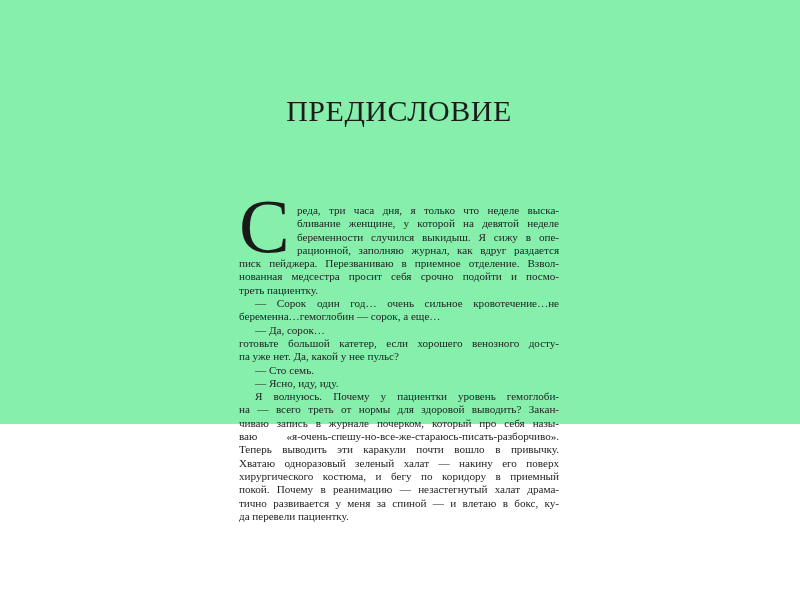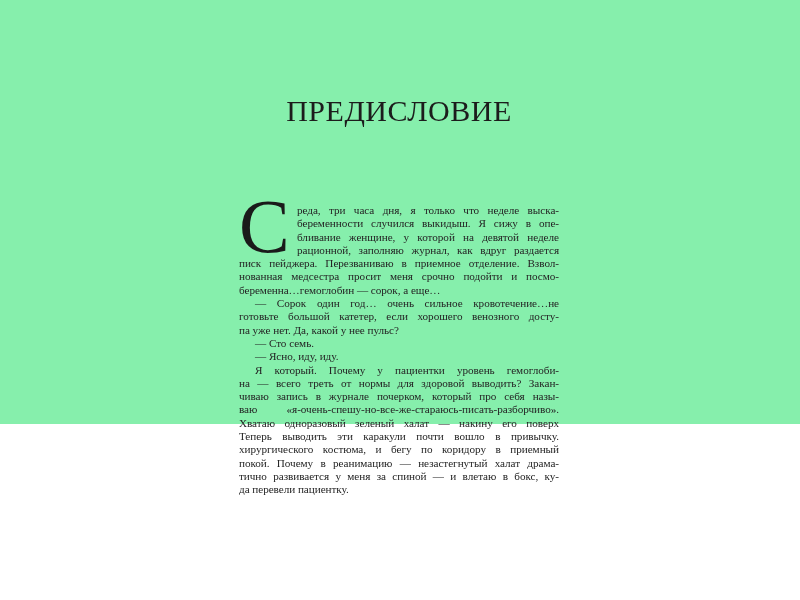--- a/index.html
+++ b/index.html
@@ -66,36 +66,38 @@
 </head>
 <body>
 
 <div class="page">
   <h1 class="chapter-title">ПРЕДИСЛОВИЕ</h1>
 
   <div class="text-column">
     <span class="dropcap">С</span>
     <div id="paragraphs">
         <div class="line">реда, три часа дня, я только что неделе выска-</div>
+        <div class="line">бливание женщине, у которой на девятой неделе</div>
         <div class="line">беременности случился выкидыш. Я сижу в опе-</div>
-        <div class="line">бливание женщине, у которой на девятой неделе</div>
         <div class="line">рационной, заполняю журнал, как вдруг раздается</div>
         <div class="line">писк пейджера. Перезваниваю в приемное отделение. Взвол-</div>
-        <div class="line">нованная медсестра просит меня срочно подойти и посмо-</div>
+        <div class="line">нованная медсестра просит себя срочно подойти и посмо-</div>
+        <div class="line last">треть пациентку.</div>
+        <div class="line indent">— Сорок один год… очень сильное кровотечение…не</div>
         <div class="line last">беременна…гемоглобин — сорок, а еще…</div>
-        <div class="line indent">— Сорок один год… очень сильное кровотечение…не</div>
+        <div class="line last indent">— Да, сорок…</div>
         <div class="line">готовьте большой катетер, если хорошего венозного досту-</div>
         <div class="line last">па уже нет. Да, какой у нее пульс?</div>
         <div class="line last indent">— Сто семь.</div>
         <div class="line last indent">— Ясно, иду, иду.</div>
-        <div class="line indent">Я который. Почему у пациентки уровень гемоглоби-</div>
+        <div class="line indent">Я волнуюсь. Почему у пациентки уровень гемоглоби-</div>
         <div class="line">на — всего треть от нормы для здоровой выводить? Закан-</div>
         <div class="line">чиваю запись в журнале почерком, который про себя назы-</div>
         <div class="line">ваю «я-очень-спешу-но-все-же-стараюсь-писать-разборчиво».</div>
+        <div class="line">Теперь выводить эти каракули почти вошло в привычку.</div>
         <div class="line">Хватаю одноразовый зеленый халат — накину его поверх</div>
-        <div class="line">Теперь выводить эти каракули почти вошло в привычку.</div>
         <div class="line">хирургического костюма, и бегу по коридору в приемный</div>
         <div class="line">покой. Почему в реанимацию — незастегнутый халат драма-</div>
         <div class="line">тично развивается у меня за спиной — и влетаю в бокс, ку-</div>
         <div class="line last">да перевели пациентку.</div>
       </div>
   </div>
 </div>
 
 </body></html>

